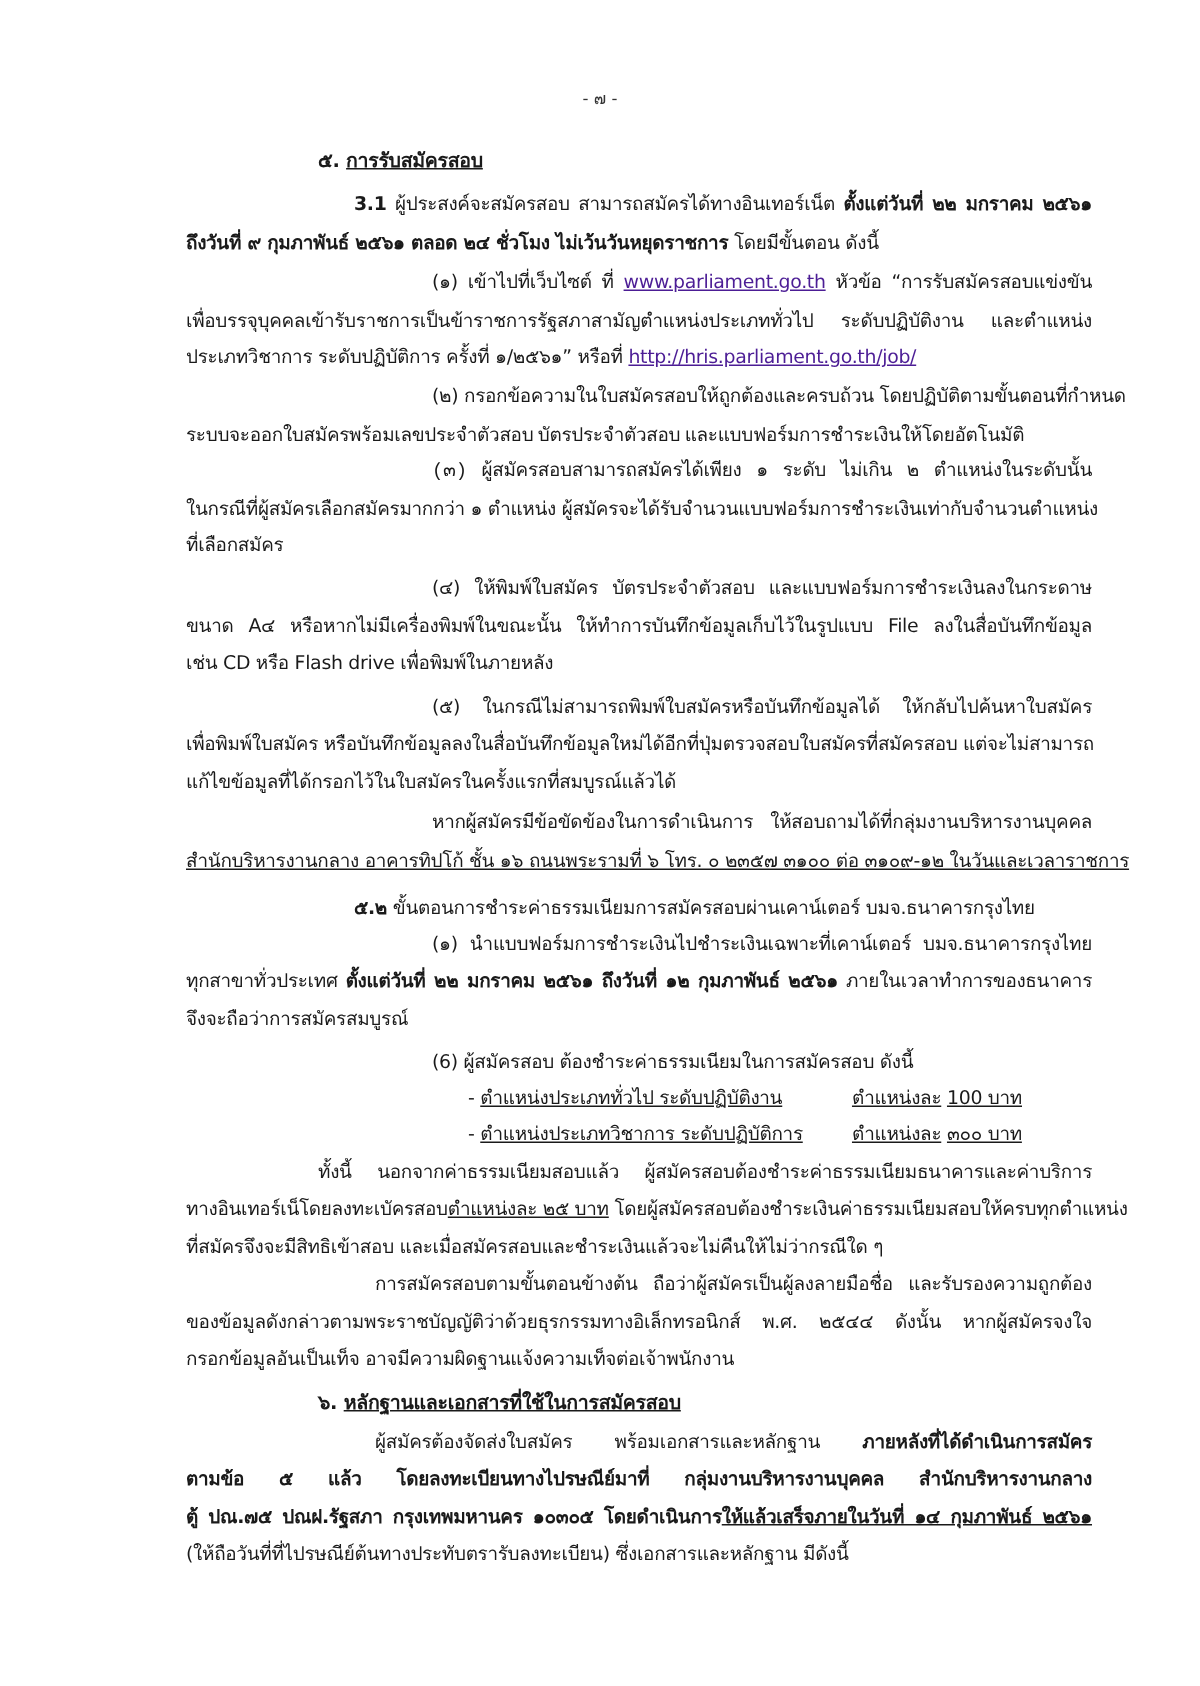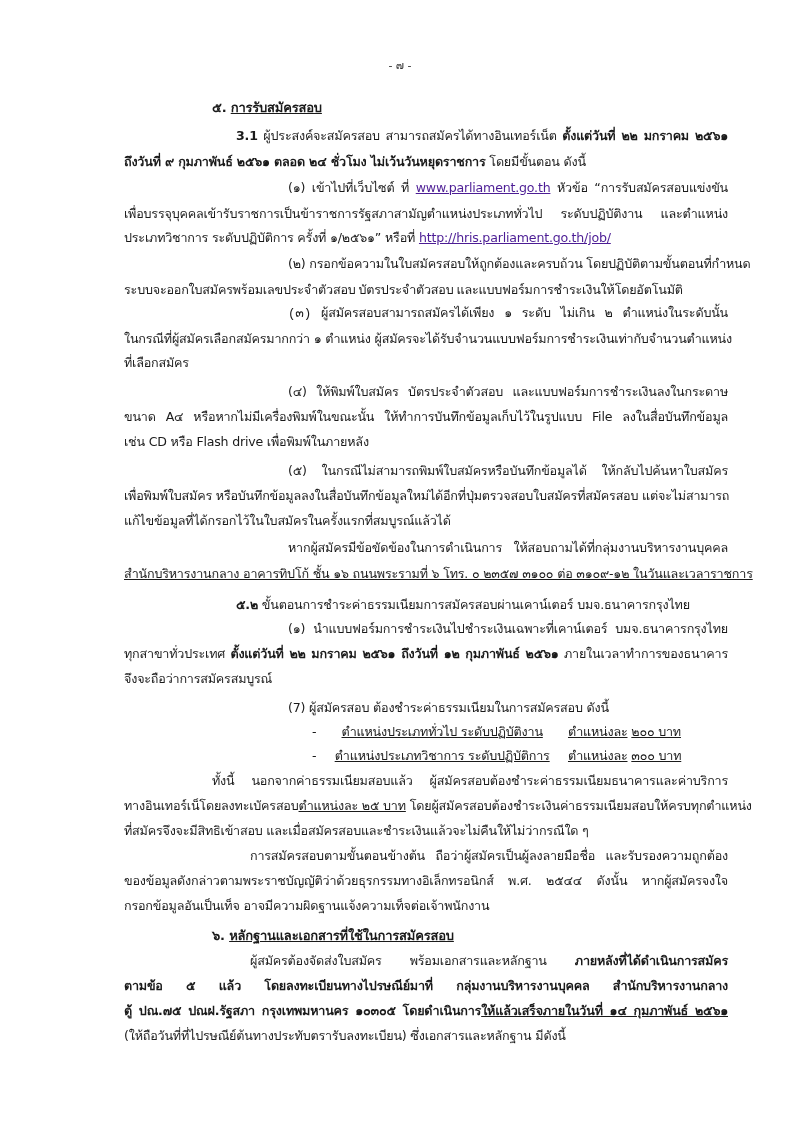--- a/index.html
+++ b/index.html
@@ -11,21 +11,21 @@
   .page-num {
     position: absolute; top: 56px; left: 0; width: 800px; text-align: center;
     font-size: 11px; color: #333;
   }
   .ln {
     position: absolute; white-space: nowrap; font-size: 12.6px; line-height: 16px;
     letter-spacing: -0.2px;
   }
   .just { left: 124px; width: 604px; text-align: justify; text-align-last: justify; }
   .b { font-weight: bold; }
-  .u { text-decoration: underline; text-align: center; }
+  .u { text-decoration: underline; }
   a, .link { color: #4c1d95; text-decoration: underline; }
   .h { font-size: 13px; }
 </style>
 </head>
 <body>
 
 <div>
 
   <div class="page-num">- ๗ -</div>
 
@@ -78,27 +78,27 @@
     <span>ขั้นตอนการชำระค่าธรรมเนียมการสมัครสอบผ่านเคาน์เตอร์ บมจ.ธนาคารกรุงไทย</span>
   </div>
   <div class="ln" style="top:621px; left:288px; width:440px; text-align:justify; text-align-last:justify;">(๑) นำแบบฟอร์มการชำระเงินไปชำระเงินเฉพาะที่เคาน์เตอร์ บมจ.ธนาคารกรุงไทย</div>
   <div class="ln just" style="top:646px;">
     <span>ทุกสาขาทั่วประเทศ</span>
     <span class="b">ตั้งแต่วันที่ ๒๒ มกราคม ๒๕๖๑ ถึงวันที่ ๑๒ กุมภาพันธ์ ๒๕๖๑</span>
     <span>ภายในเวลาทำการของธนาคาร</span>
   </div>
   <div class="ln" style="top:671px; left:124px;">จึงจะถือว่าการสมัครสมบูรณ์</div>
 
-  <div class="ln" style="top:700px; left:288px;">(7) ผู้สมัครสอบ ต้องชำระค่าธรรมเนียมในการสมัครสอบ ดังนี้</div>
+  <div class="ln" style="top:700px; left:288px;">(6) ผู้สมัครสอบ ต้องชำระค่าธรรมเนียมในการสมัครสอบ ดังนี้</div>
 
   <div class="ln" style="top:724px; left:312px;">
     <span>-</span>
     <span class="u" style="display:inline-block; width:244px;">ตำแหน่งประเภททั่วไป  ระดับปฏิบัติงาน</span>
     <span class="u">ตำแหน่งละ</span>
-    <span class="u">๒๐๐ บาท</span>
+    <span class="u">100 บาท</span>
   </div>
   <div class="ln" style="top:748px; left:312px;">
     <span>-</span>
     <span class="u" style="display:inline-block; width:244px;">ตำแหน่งประเภทวิชาการ  ระดับปฏิบัติการ</span>
     <span class="u">ตำแหน่งละ</span>
     <span class="u">๓๐๐ บาท</span>
   </div>
 
   <div class="ln" style="top:773px; left:212px; width:516px; text-align:justify; text-align-last:justify;">ทั้งนี้ นอกจากค่าธรรมเนียมสอบแล้ว ผู้สมัครสอบต้องชำระค่าธรรมเนียมธนาคารและค่าบริการ</div>
   <div class="ln just" style="top:798px;">

